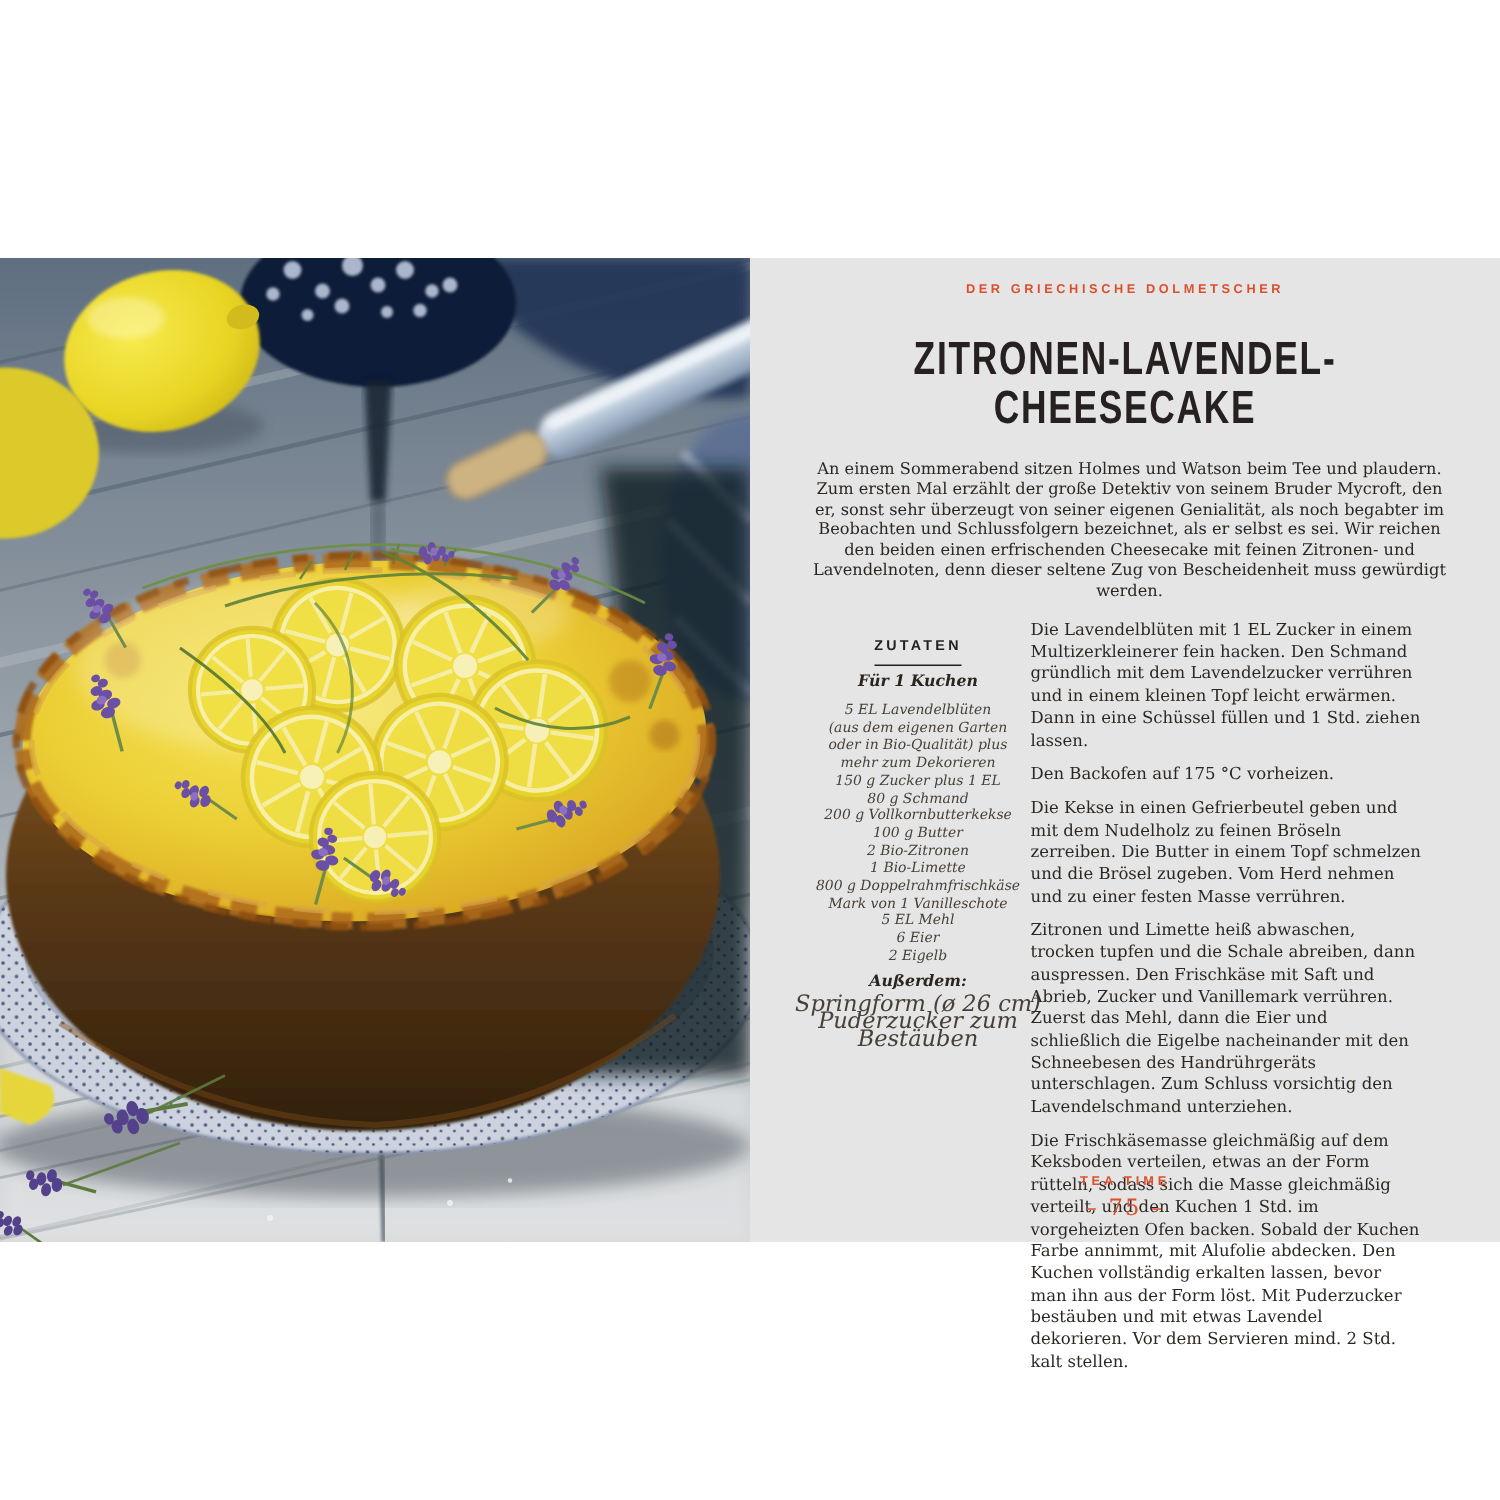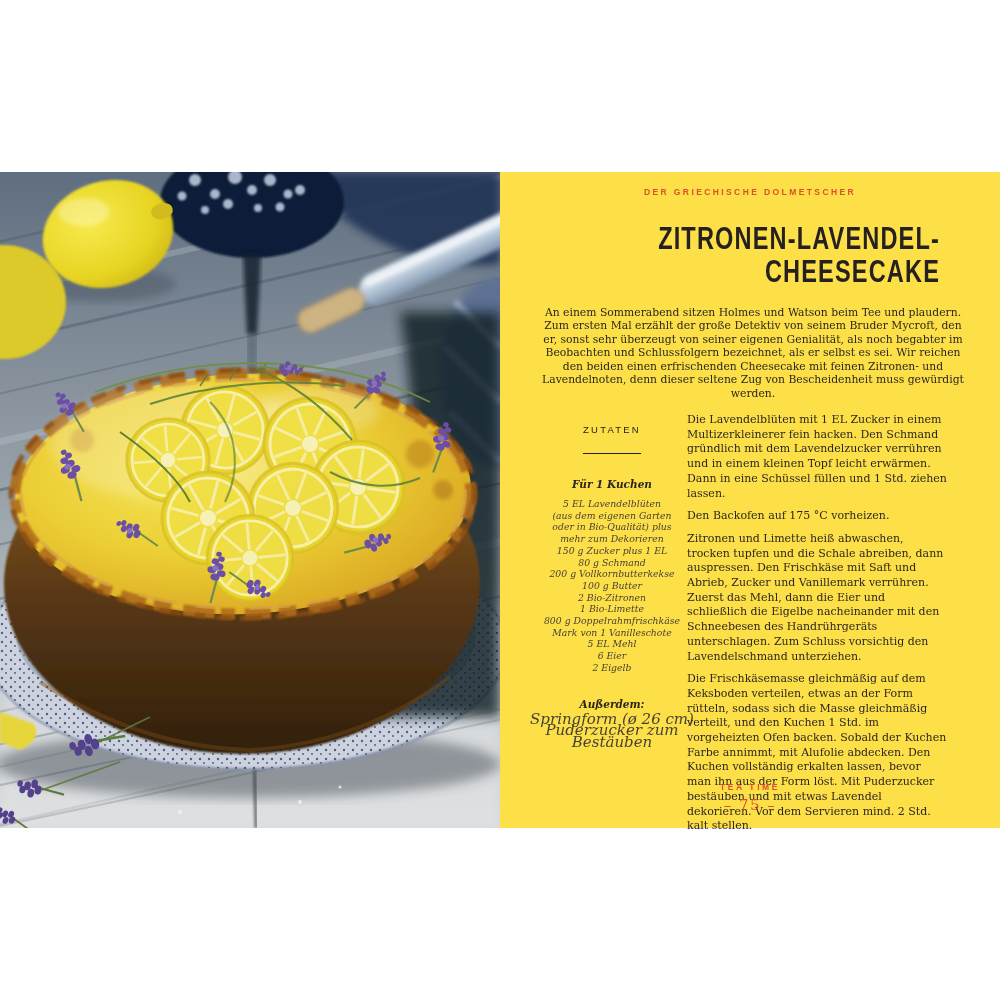--- a/index.html
+++ b/index.html
@@ -1,35 +1,35 @@
 <!DOCTYPE html>
 <html><head>
 <meta charset="utf-8">
 <style>
   html,body{margin:0;padding:0;background:#ffffff;}
   .spread{position:relative;width:1000px;height:1000px;background:#ffffff;overflow:hidden;
           font-family:"DejaVu Serif",serif;}
   .photo-page{position:absolute;left:0;top:172px;width:500px;height:656px;overflow:hidden;}
   .photo-page svg{display:block;}
-  .text-page{position:absolute;left:500px;top:172px;width:500px;height:656px;background:#fde047;}
+  .text-page{position:absolute;left:500px;top:172px;width:500px;height:656px;background:#e5e5e5;}
 
   .chapter{position:absolute;top:15px;left:0;right:0;text-align:center;
            font-family:"Liberation Sans",sans-serif;font-weight:bold;font-size:8.5px;
            letter-spacing:2.4px;color:#dc4f2e;text-transform:uppercase;}
   .title{position:absolute;top:50px;left:0;right:0;text-align:center;color:#262120;}
   .title .tline{display:block;transform:scaleX(.76);transform-origin:center;
            font-family:"Liberation Sans",sans-serif;font-weight:bold;font-size:31px;
            line-height:33px;letter-spacing:1.5px;text-transform:uppercase;}
   .intro{position:absolute;top:123px;left:42px;right:36px;text-align:center;
          font-size:10.8px;line-height:13.5px;color:#2c2621;}
   .ingredients{position:absolute;top:246px;left:28px;width:168px;text-align:center;color:#3f3832;}
-  .zutaten{display:inline-block;font-family:"Liberation Sans",sans-serif;font-weight:normal;
+  .zutaten{display:inline-block;font-family:"Liberation Sans",sans-serif;font-weight:bold;
            font-size:9.5px;letter-spacing:2.2px;color:#24201d;text-transform:uppercase;
-           border-bottom:1.5px solid #24201d;padding-bottom:18px;}
-  .fuer,.ausserdem{margin-top:24px;font-weight:bold;font-style:italic;font-size:10.5px;color:#2b2520;}
+           border-bottom:1.5px solid #24201d;padding-bottom:7px;}
+  .fuer,.ausserdem{margin-top:4px;font-weight:bold;font-style:italic;font-size:10.5px;color:#2b2520;}
   .ing-list{margin-top:8px;font-style:italic;font-size:9.3px;line-height:11.7px;color:#474039;}
   .extra-list{margin-top:4px;font-style:italic;font-size:15px;line-height:11.7px;color:#474039;}
   .steps{position:absolute;top:241px;left:187px;width:261px;font-size:11px;line-height:14.7px;color:#2c2621;}
   .steps p{margin:0 0 8px 0;}
   .footer{position:absolute;bottom:14px;left:0;right:0;text-align:center;color:#dc4f2e;}
   .teatime{font-family:"Liberation Sans",sans-serif;font-weight:bold;font-size:8.5px;
            letter-spacing:2.6px;text-transform:uppercase;}
   .pageno{margin-top:4px;font-size:15px;letter-spacing:1.5px;text-align:center;}
 </style>
 </head>
@@ -249,21 +249,21 @@
           <circle cx="340" cy="615" r="1.5"></circle>
           <circle cx="180" cy="640" r="2"></circle>
       </g>
     </svg>
   </div>
 
   <div class="text-page">
 
     <div class="chapter">DER GRIECHISCHE DOLMETSCHER</div>
 
-    <h1 class="title" style="margin:0;font-weight:bold;text-align:right;">
+    <h1 class="title" style="margin:0;font-weight:bold;">
       <span class="tline">ZITRONEN-LAVENDEL-</span>
       <span class="tline">CHEESECAKE</span>
     </h1>
 
     <p class="intro">An einem Sommerabend sitzen Holmes und Watson beim Tee und plaudern. Zum ersten Mal erzählt der große Detektiv von seinem Bruder Mycroft, den er, sonst sehr überzeugt von seiner eigenen Genialität, als noch begabter im Beobachten und Schlussfolgern bezeichnet, als er selbst es sei. Wir reichen den beiden einen erfrischenden Cheesecake mit feinen Zitronen- und Lavendelnoten, denn dieser seltene Zug von Bescheidenheit muss gewürdigt werden.</p>
 
     <div class="ingredients">
       <span class="zutaten">ZUTATEN</span>
       <div class="fuer">Für 1 Kuchen</div>
       <div class="ing-list">
@@ -286,20 +286,21 @@
       <div class="ausserdem">Außerdem:</div>
       <div class="extra-list">
         <div>Springform (ø 26 cm)</div>
         <div>Puderzucker zum Bestäuben</div>
       </div>
     </div>
 
     <div class="steps">
       <p>Die Lavendelblüten mit 1 EL Zucker in einem Multizerkleinerer fein hacken. Den Schmand gründlich mit dem Lavendelzucker verrühren und in einem kleinen Topf leicht erwärmen. Dann in eine Schüssel füllen und 1 Std. ziehen lassen.</p>
       <p>Den Backofen auf 175 °C vorheizen.</p>
+      <p>Die Kekse in einen Gefrierbeutel geben und mit dem Nudelholz zu feinen Bröseln zerreiben. Die Butter in einem Topf schmelzen und die Brösel zugeben. Vom Herd nehmen und zu einer festen Masse verrühren.</p>
       <p>Zitronen und Limette heiß abwaschen, trocken tupfen und die Schale abreiben, dann auspressen. Den Frischkäse mit Saft und Abrieb, Zucker und Vanillemark verrühren. Zuerst das Mehl, dann die Eier und schließlich die Eigelbe nacheinander mit den Schneebesen des Handrührgeräts unterschlagen. Zum Schluss vorsichtig den Lavendelschmand unterziehen.</p>
       <p>Die Frischkäsemasse gleichmäßig auf dem Keksboden verteilen, etwas an der Form rütteln, sodass sich die Masse gleichmäßig verteilt, und den Kuchen 1 Std. im vorgeheizten Ofen backen. Sobald der Kuchen Farbe annimmt, mit Alufolie abdecken. Den Kuchen vollständig erkalten lassen, bevor man ihn aus der Form löst. Mit Puderzucker bestäuben und mit etwas Lavendel dekorieren. Vor dem Servieren mind. 2 Std. kalt stellen.</p>
     </div>
 
     <div class="footer">
       <div class="teatime">TEA TIME</div>
       <div class="pageno">– 75 –</div>
     </div>
 
   </div>

